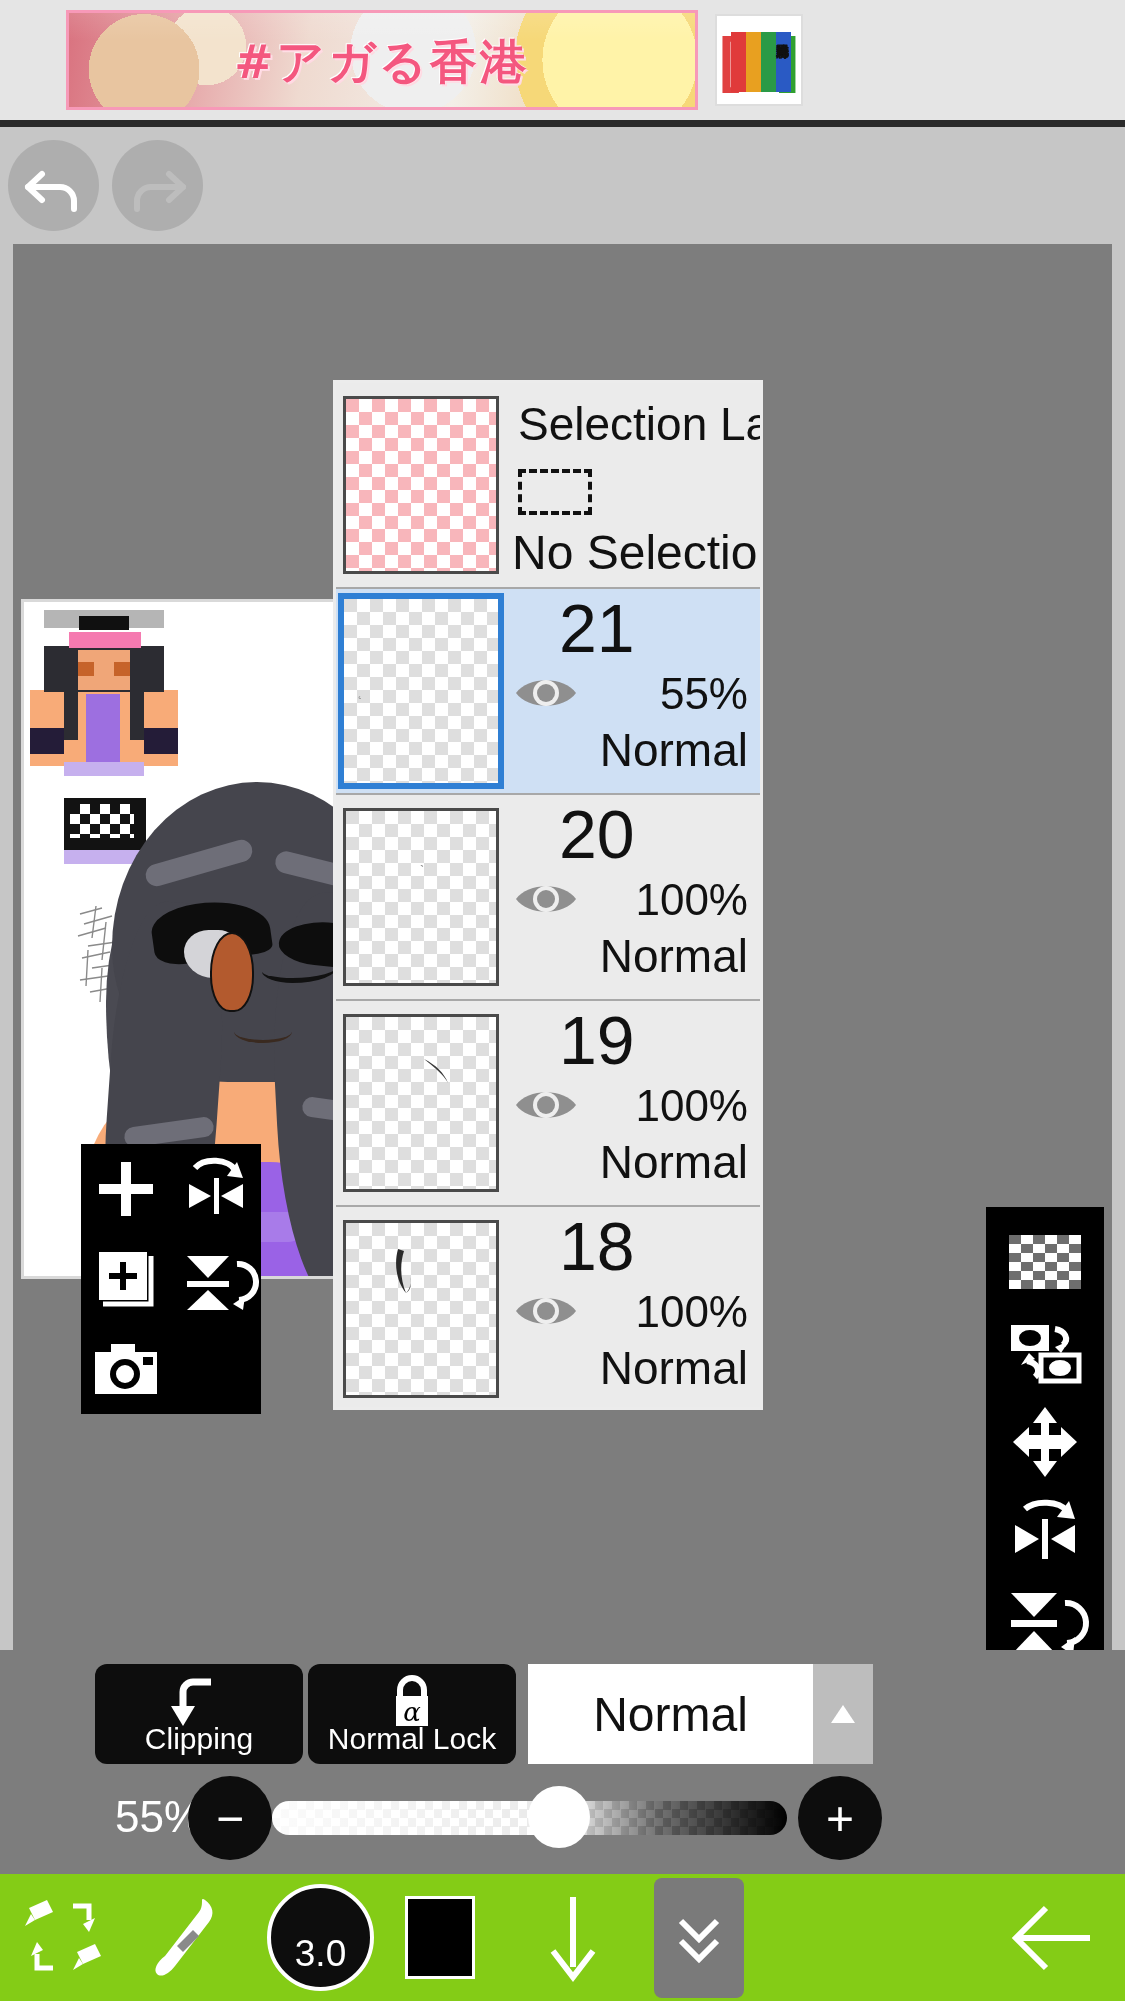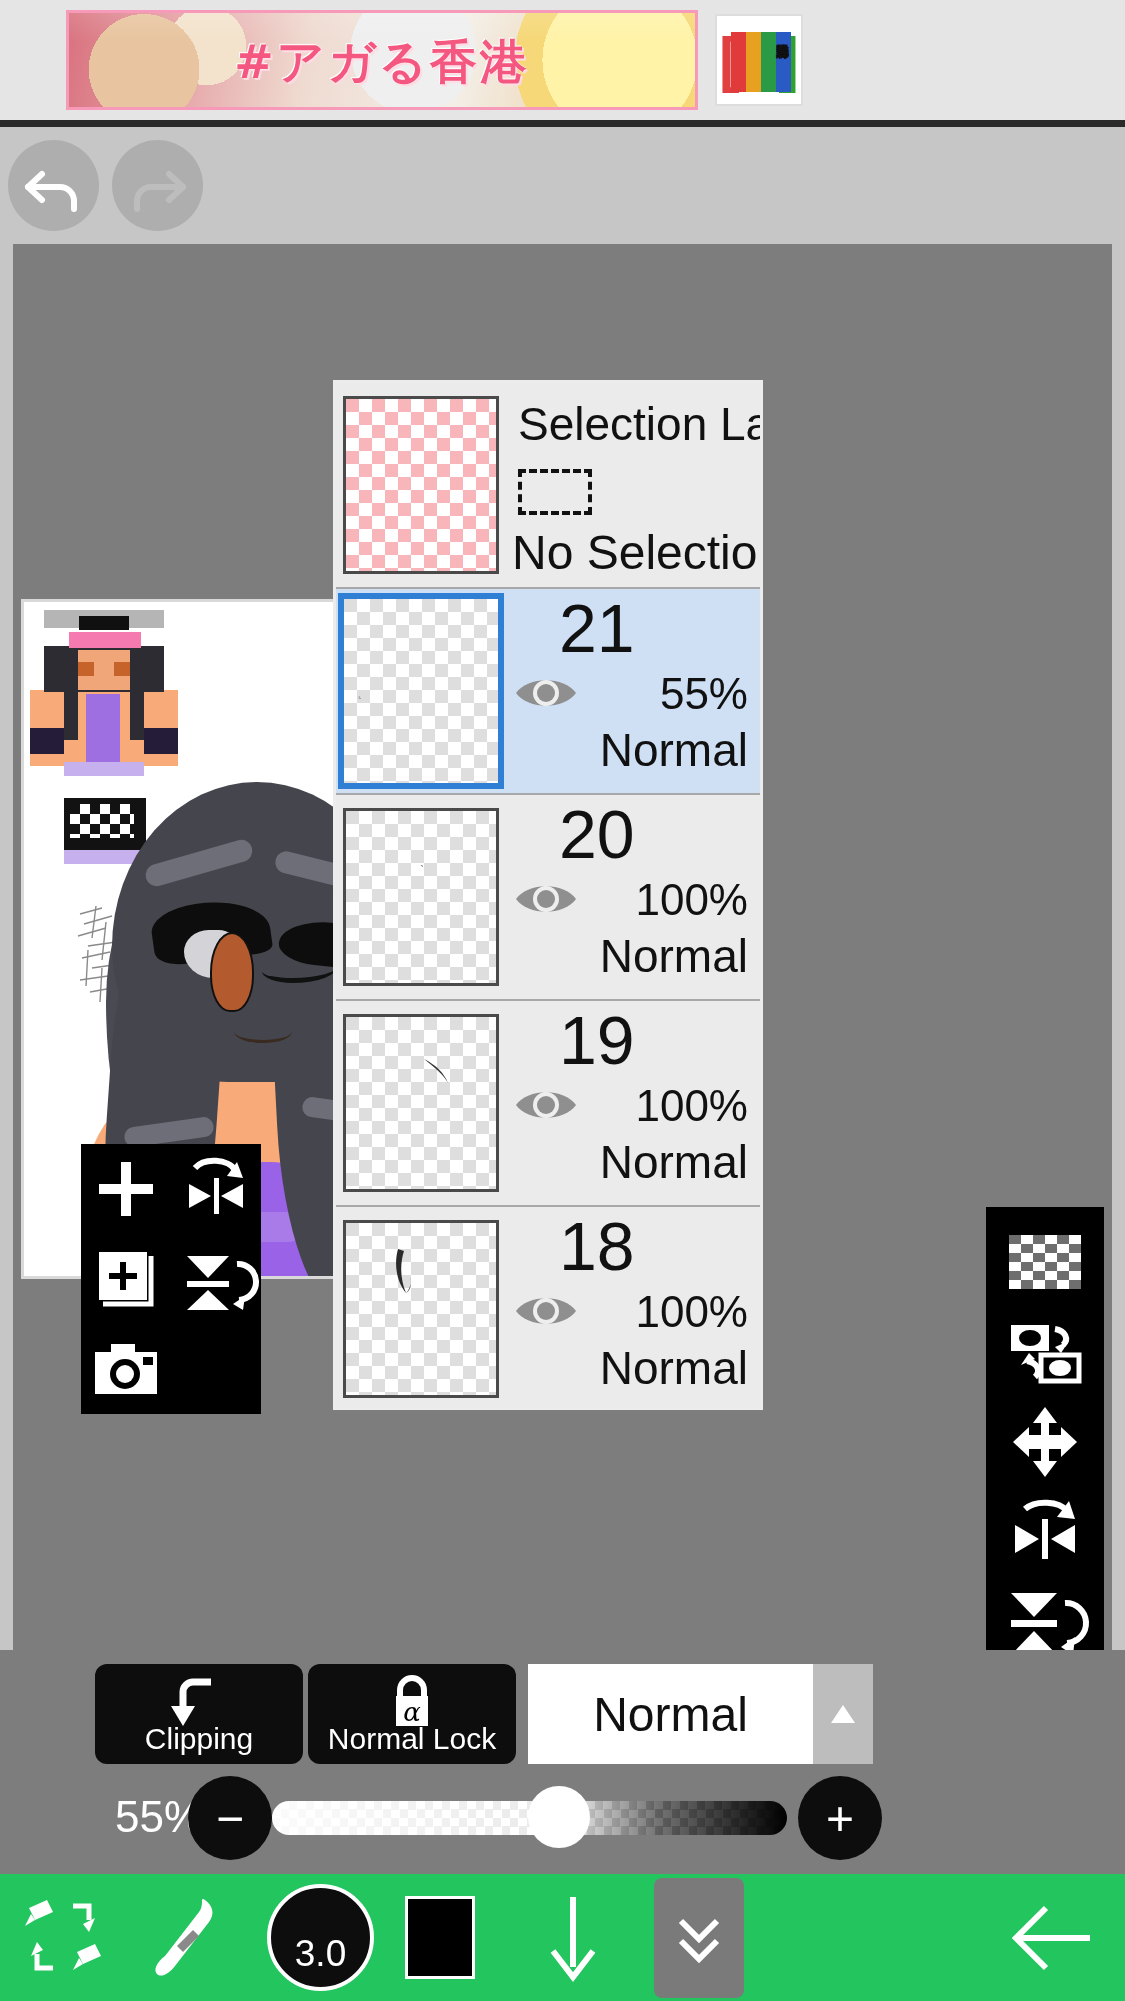--- a/index.html
+++ b/index.html
@@ -283,21 +283,21 @@
       linear-gradient(90deg, rgba(255,255,255,.92) 0%, rgba(255,255,255,.55) 55%, rgba(0,0,0,.55) 75%, rgba(0,0,0,1) 100%),
       repeating-conic-gradient(#ffffff 0% 25%, #cfcfcf 0% 50%) 0 0/17px 17px;
   }
   #slider-knob{
     position:absolute;left:528px;top:10px;width:62px;height:62px;border-radius:50%;
     background:#fff;
   }
 
   
   #bottom-nav{
-    position:absolute;left:0;top:1874px;width:1125px;height:127px;background:#22c55e;
+    position:absolute;left:0;top:1874px;width:1125px;height:127px;background:#84cc16;
   }
   .nav-item{position:absolute;top:0;height:127px;display:flex;align-items:center;justify-content:center;}
   #nav-brushsize{
     position:absolute;left:267px;top:10px;width:107px;height:107px;border-radius:50%;
     background:#0d0d0d;border:4px solid #fff;box-sizing:border-box;
     display:flex;align-items:flex-end;justify-content:center;padding-bottom:12px;
     color:#fff;font-size:37px;
   }
   #nav-color{
     position:absolute;left:405px;top:22px;width:70px;height:83px;background:#000;

